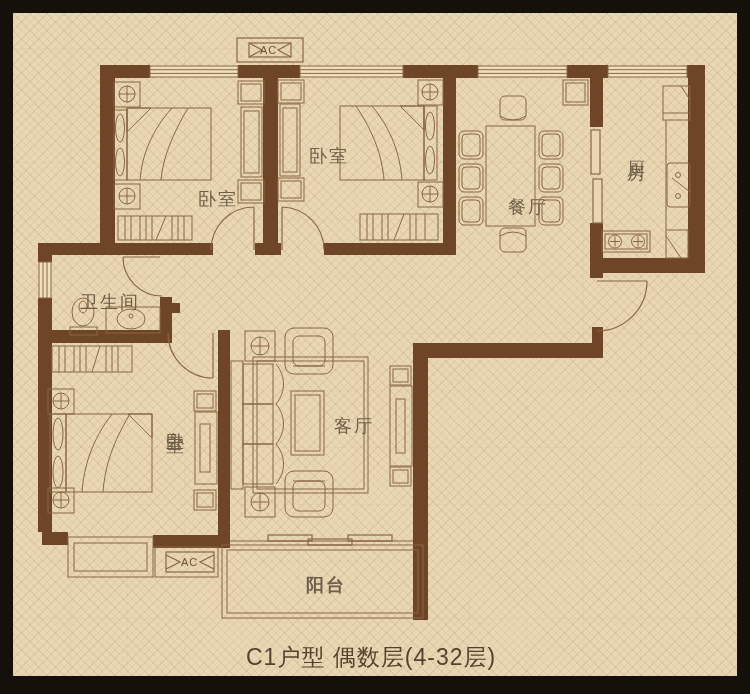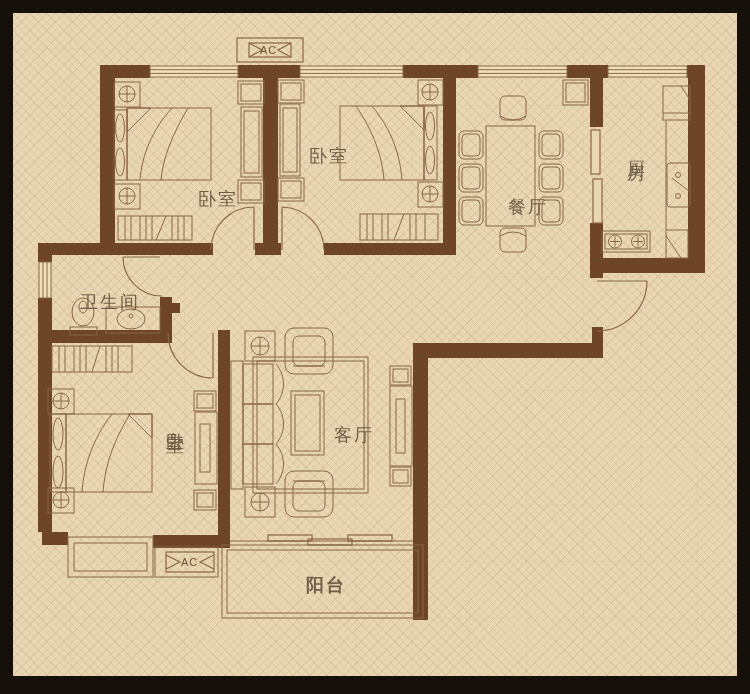--- a/index.html
+++ b/index.html
@@ -400,19 +400,20 @@
       </g>
     </g>
   </svg>
 
   <div class="lbl" style="left:198px;top:190px;">卧室</div>
   <div class="lbl" style="left:309px;top:147px;">卧室</div>
   <div class="lbl" style="left:508px;top:169px;margin-top:29px;">餐厅</div>
   <div class="lbl vlbl" style="left:627px;top:146px;">厨房</div>
   <div class="lbl" style="left:80px;top:293px;">卫生间</div>
   <div class="lbl vlbl" style="left:166px;top:417px;">主卧室</div>
-  <div class="lbl" style="left:334px;top:426px;">客厅</div>
+  <div class="lbl" style="left:334px;top:417px;">客厅</div>
   <div class="lbl" style="left:306px;top:576px;font-weight:bold;">阳台</div>
 
   <div class="ac-lbl" style="left:260px;top:45px;">AC</div>
   <div class="ac-lbl" style="left:181px;top:557px;">AC</div>
 
+  <div id="caption">C1户型 偶数层(4-32层)</div>
 </div>
 
 </body></html>

